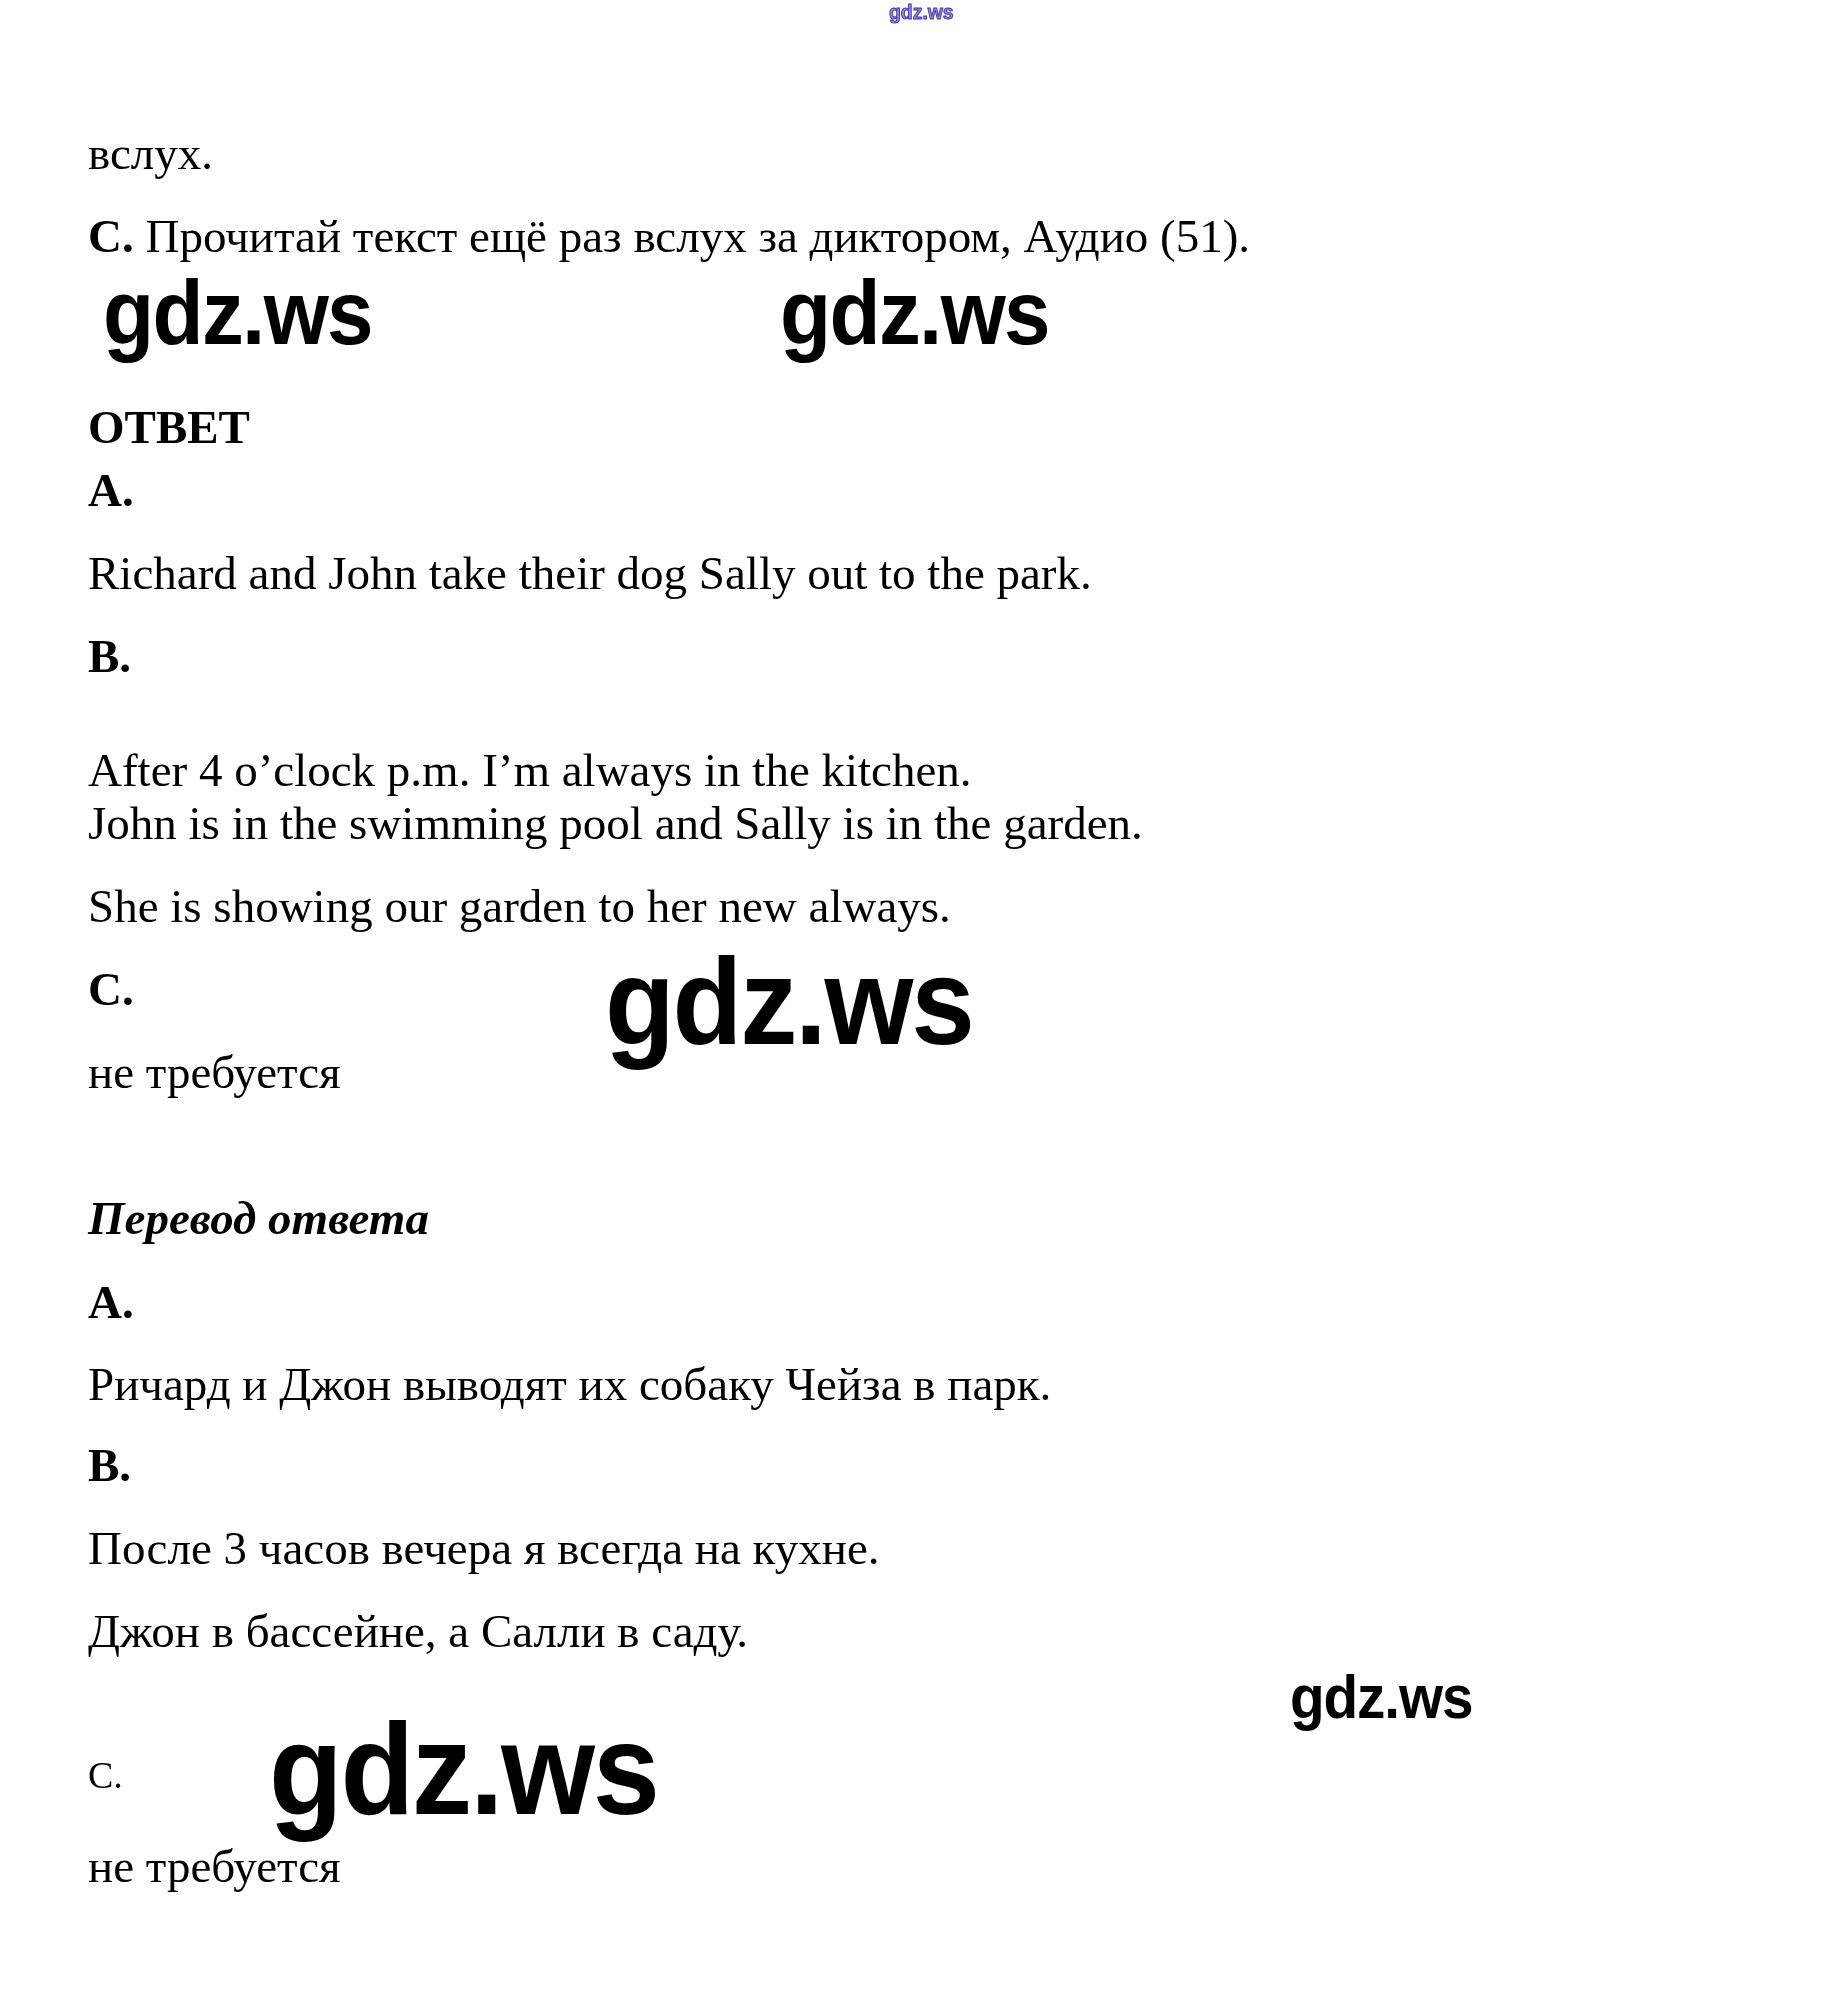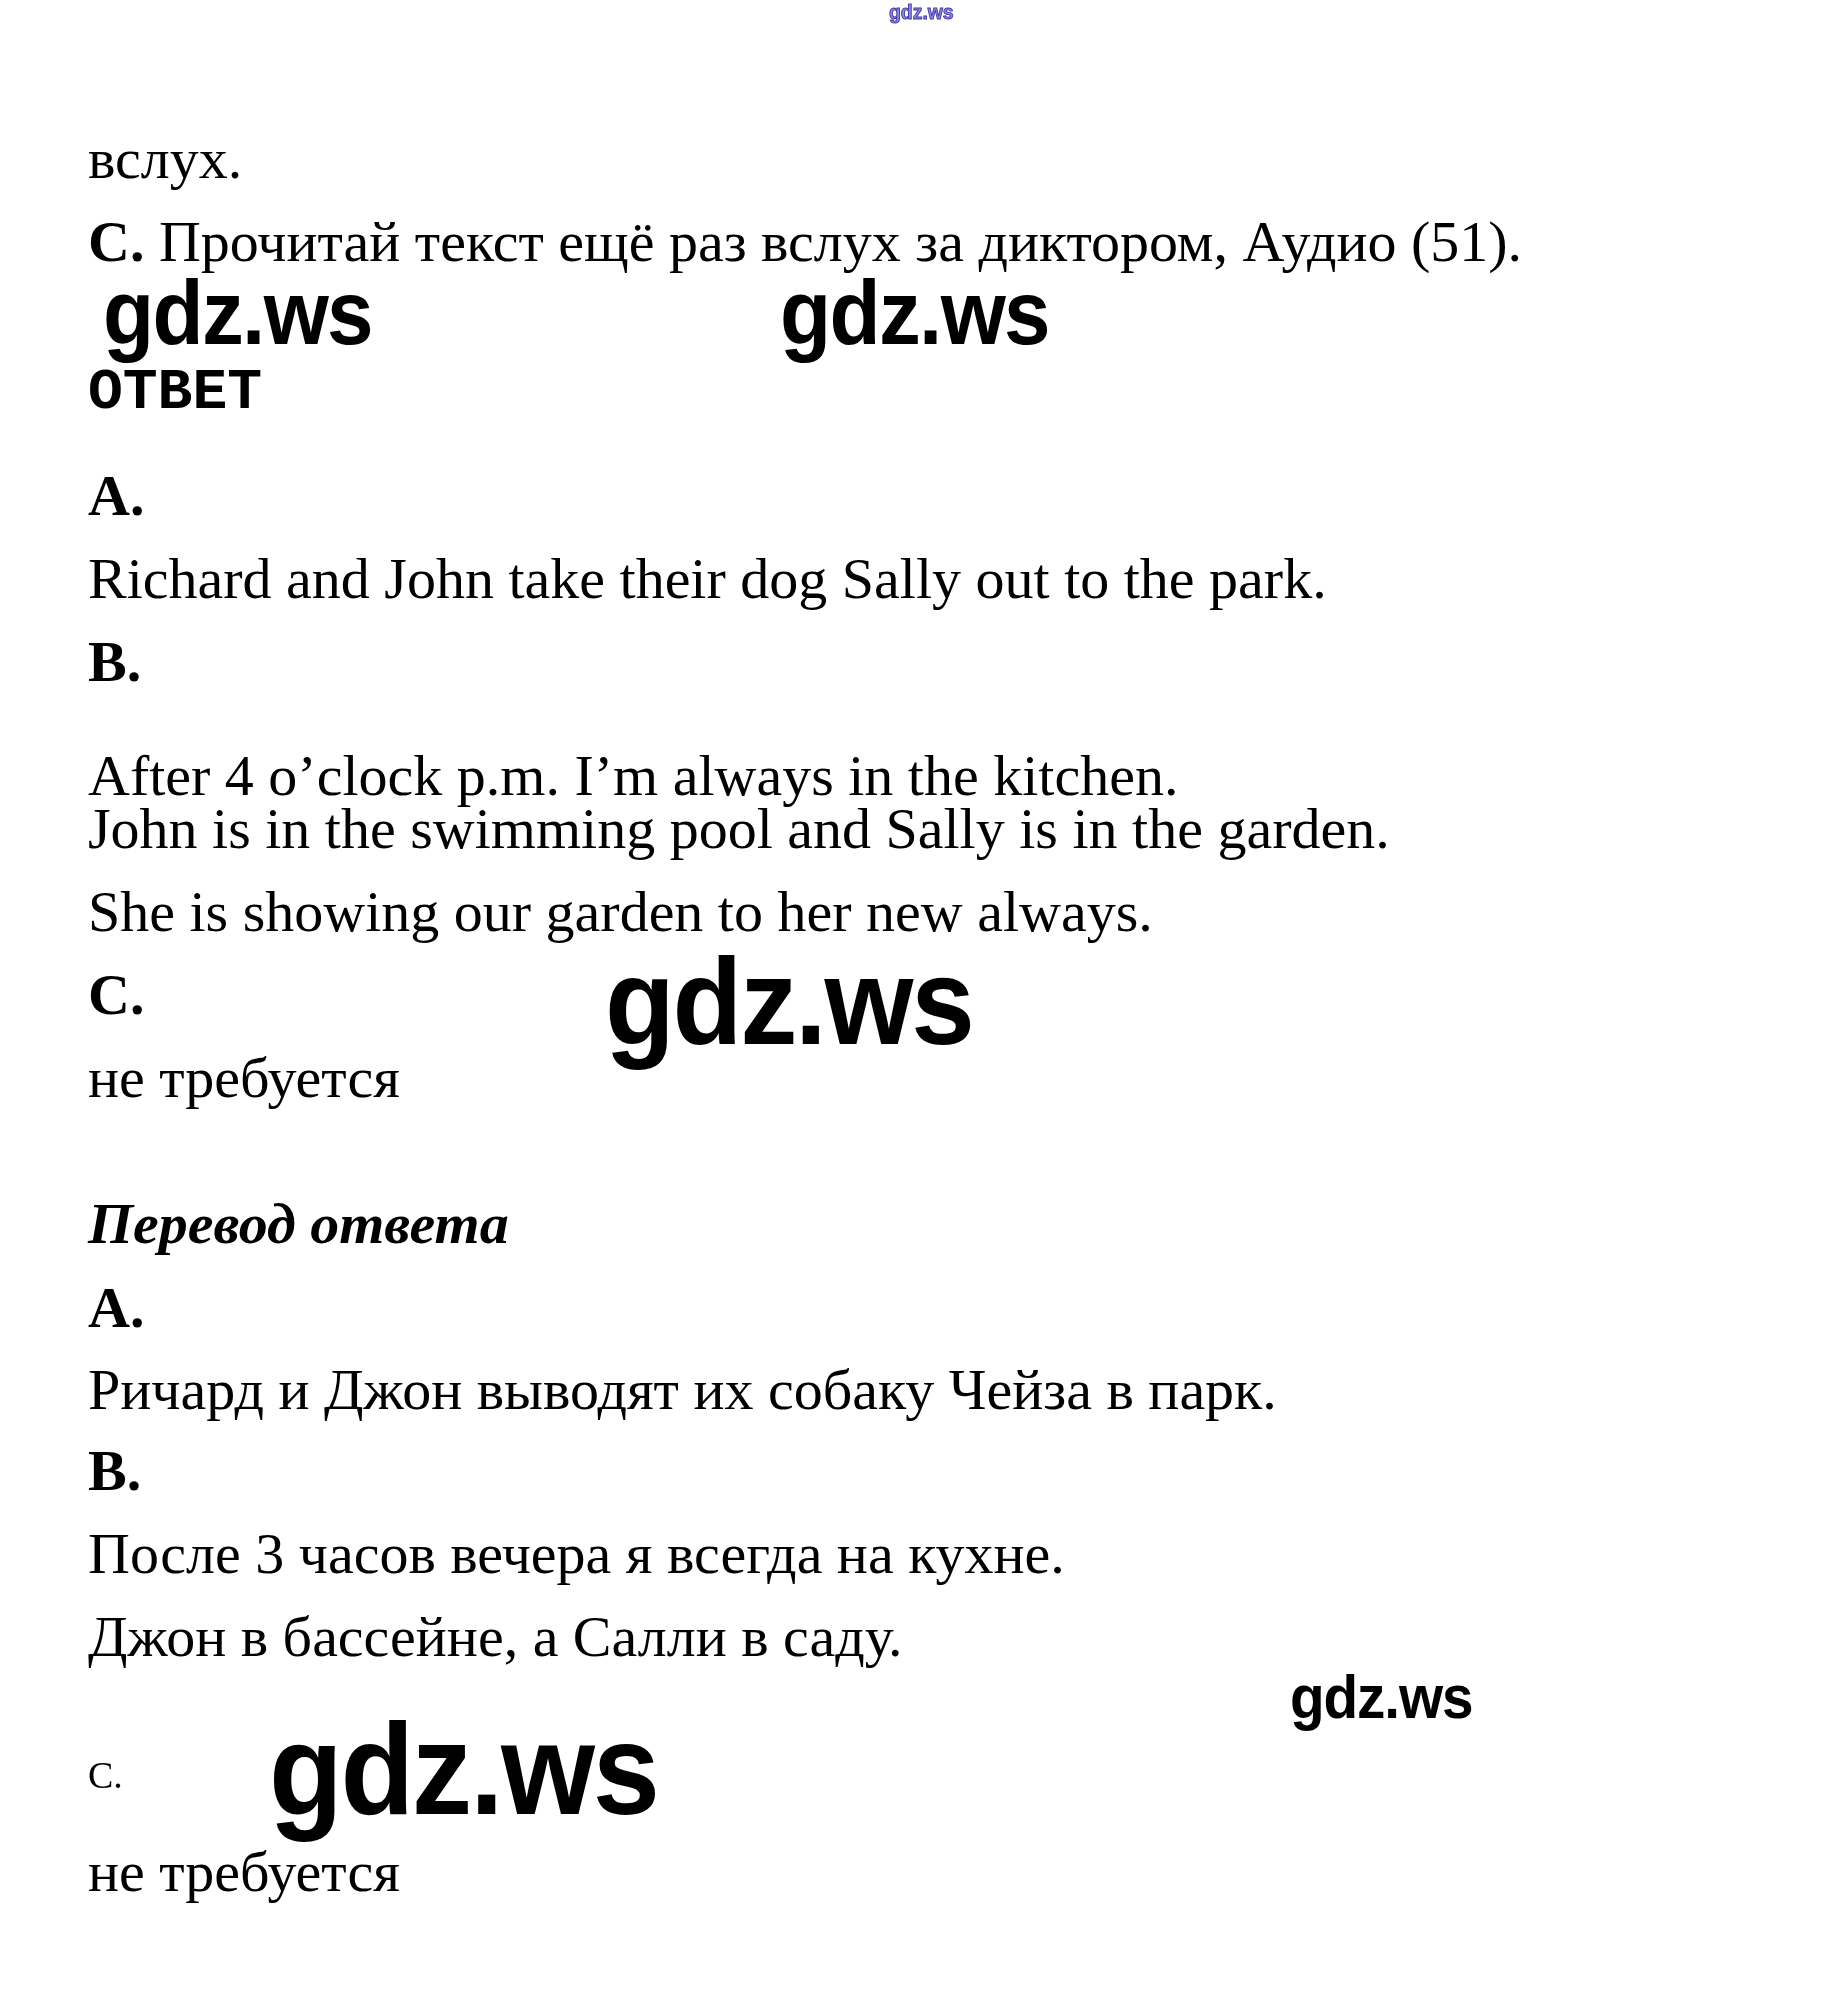--- a/index.html
+++ b/index.html
@@ -8,21 +8,21 @@
     width: 1708px;
     height: 2006px;
     background: #ffffff;
     font-family: "Liberation Serif", serif;
     color: #000000;
     overflow: hidden;
   }
   .line {
     position: absolute;
     left: 88px;
-    font-size: 58px;
+    font-size: 47px;
     line-height: 1.15;
     white-space: nowrap;
     color: #000000;
   }
   .bold { font-weight: bold; }
   .bolditalic { font-weight: bold; font-style: italic; }
   .small-c { font-size: 38px; }
   .wm {
     position: absolute;
     font-family: "Liberation Sans", sans-serif;
@@ -63,21 +63,21 @@
   <div class="wm wm-bottom-left">gdz.ws</div>
   <div class="wm wm-bottom-right">gdz.ws</div>
 
   <div class="line" style="top:126px;">вслух.</div>
 
   <div class="line" style="top:209px;">
     <span class="bold">С.</span>
     <span>Прочитай текст ещё раз вслух за диктором, Аудио (51).</span>
   </div>
 
-  <div class="line bold" style="top:360px;font-family:Liberation Mono, monospace;">ОТВЕТ</div>
+  <div class="line bold" style="top:400px;">ОТВЕТ</div>
 
   <div class="line bold" style="top:463px;">A.</div>
   <div class="line" style="top:546px;">Richard and John take their dog Sally out to the park.</div>
 
   <div class="line bold" style="top:629px;">B.</div>
   <div class="line" style="top:743px;">After 4 o’clock p.m. I’m always in the kitchen.</div>
   <div class="line" style="top:796px;">John is in the swimming pool and Sally is in the garden.</div>
   <div class="line" style="top:879px;">She is showing our garden to her new always.</div>
 
   <div class="line bold" style="top:962px;">C.</div>

